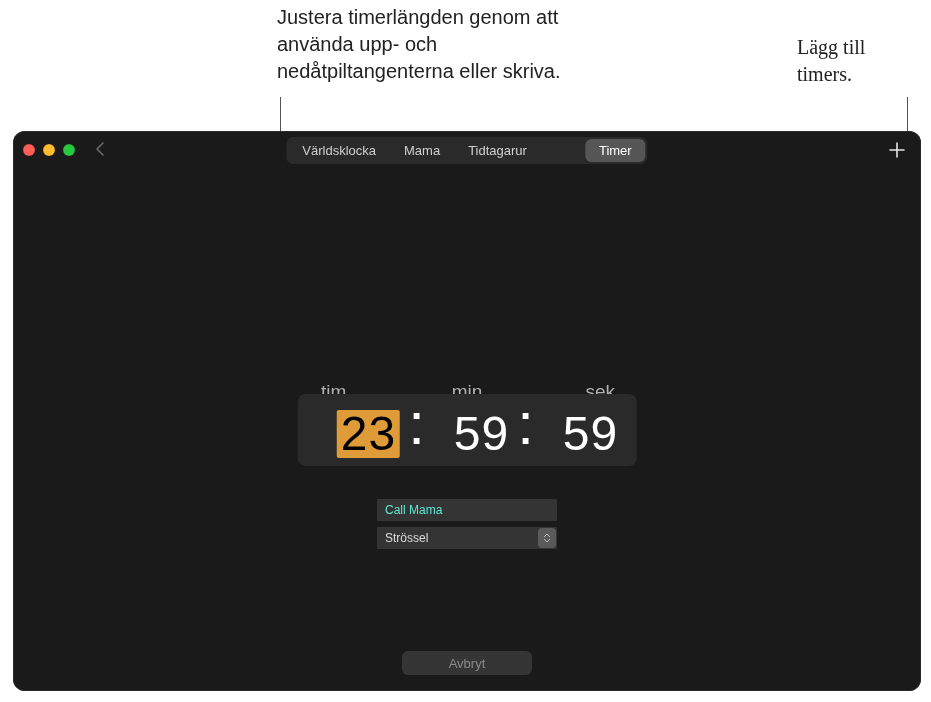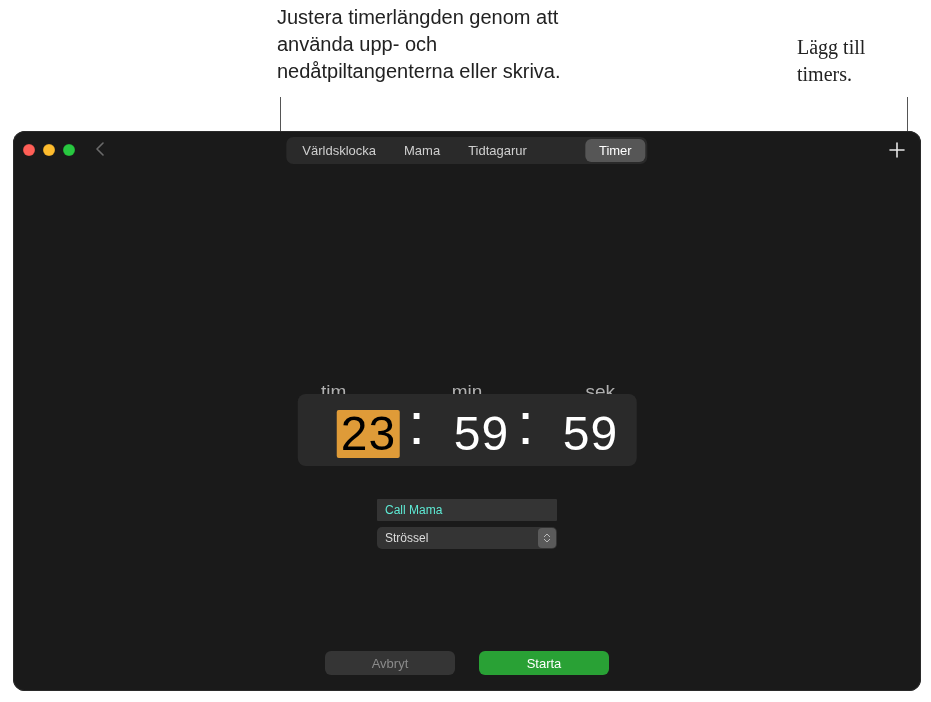--- a/index.html
+++ b/index.html
@@ -130,21 +130,21 @@
       color: #5eead4;
       font-size: 12px;
       padding: 4px 8px;
       margin-bottom: 6px;
       outline: none;
     }
     .select-wrap {
       position: relative;
       width: 100%;
       background: #343434;
-      border-radius: 5px;
+      border-radius: 0;
       height: 22px;
       display: flex;
       align-items: center;
       padding-left: 8px;
       color: #ddd;
       font-size: 12px;
     }
     .select-stepper {
       position: absolute;
       right: 1px; top: 1px; bottom: 1px;
@@ -248,17 +248,16 @@
               </svg>
             <svg viewBox="0 0 8 5">
                 <path d="M1 1 L4 4 L7 1" stroke="currentColor" fill="none" stroke-width="1"></path>
               </svg>
           </div>
         </div>
       </div>
 
       <div class="bottom-bar">
         <button class="btn btn-cancel">Avbryt</button>
-        <button class="btn btn-start">Starta</button>
       </div>
     </div>
   </div>
 </div>
 
 </body></html>

